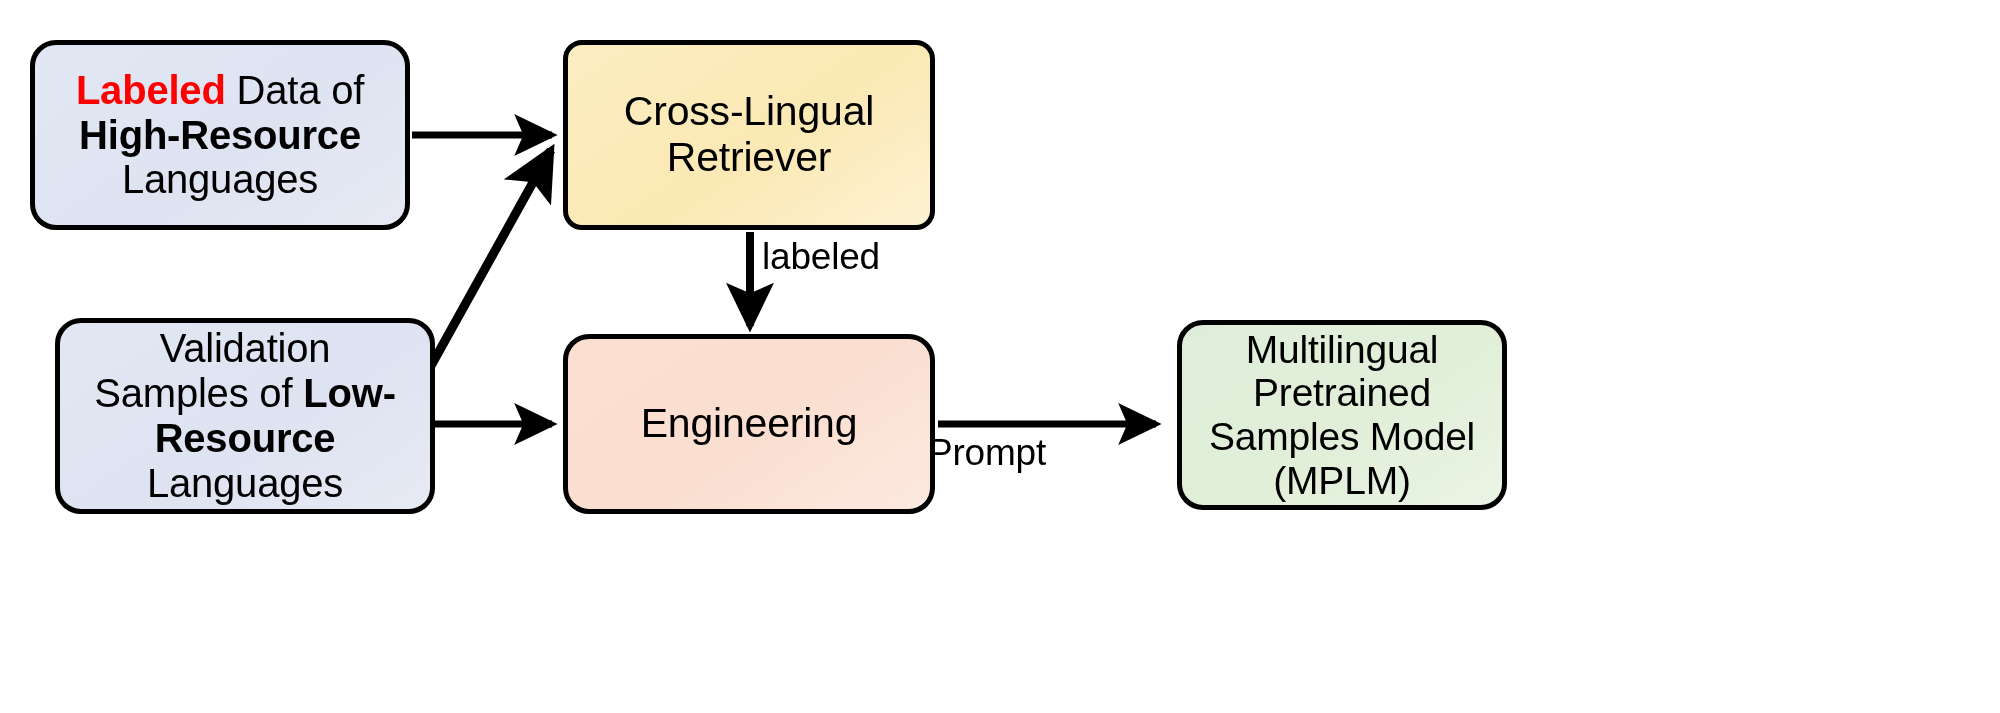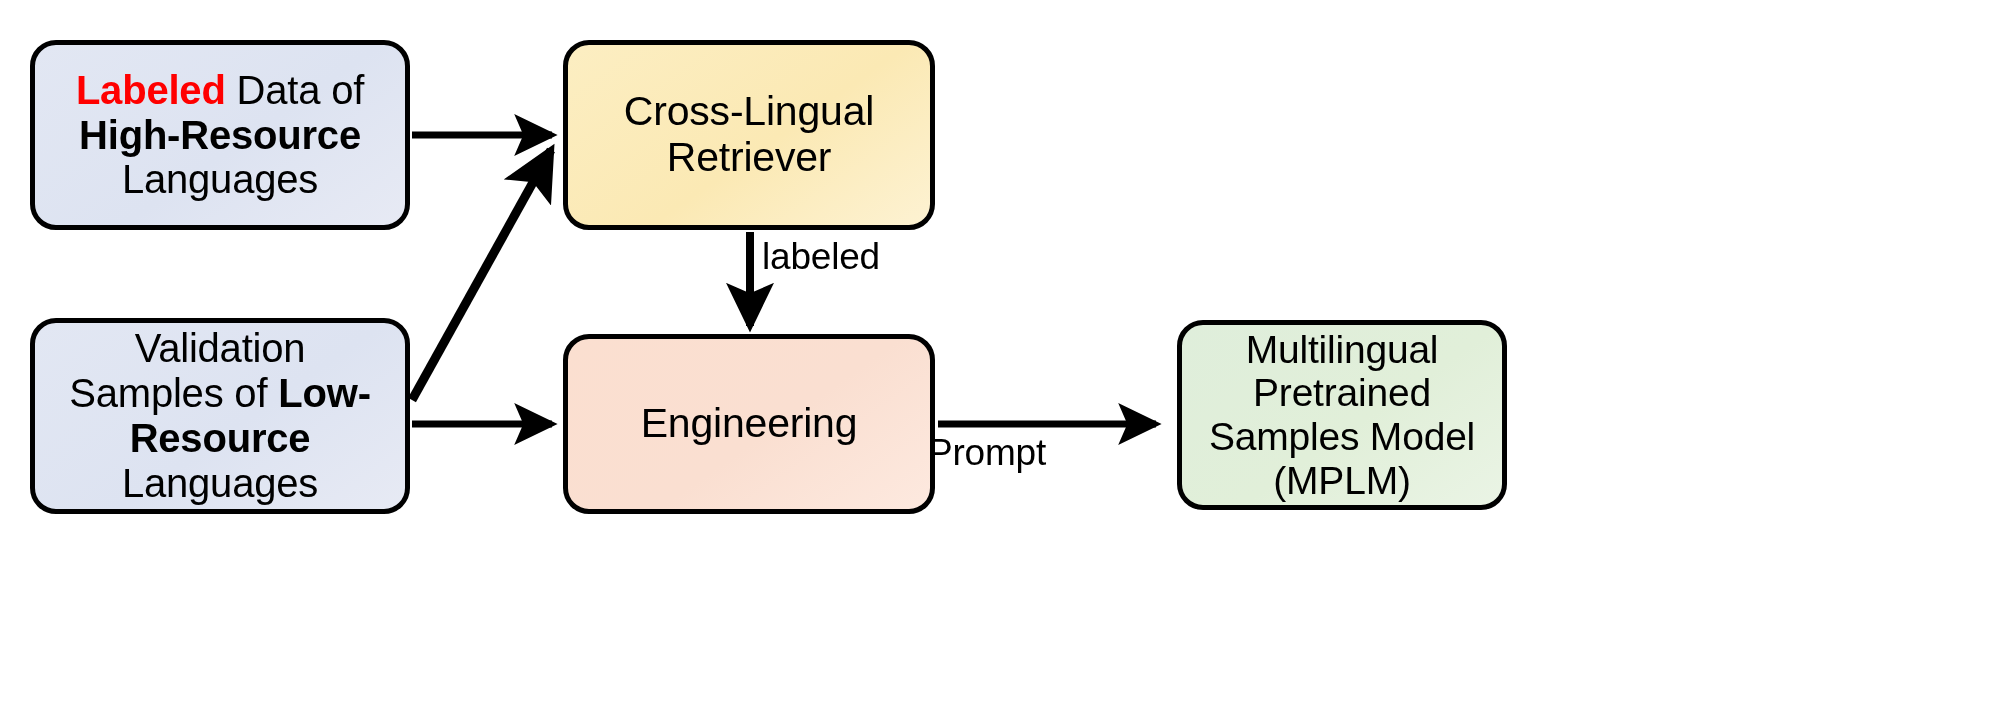--- a/index.html
+++ b/index.html
@@ -105,30 +105,30 @@
   </svg>
 
   <div class="node" id="node-high-resource" style="background-color: rgb(221, 227, 241);">
     <div class="lines">
       <span class="ln"><span class="red" style="color: rgb(255, 0, 0);">Labeled</span><span> Data of</span></span>
       <span class="ln"><span class="bold">High-Resource</span></span>
       <span class="ln"><span>Languages</span></span>
     </div>
   </div>
 
-  <div class="node" id="node-low-resource" style="background-color: rgb(221, 227, 241);">
+  <div class="node" id="node-low-resource" style="background-color: rgb(221, 227, 241); margin-left: 25px;">
     <div class="lines">
       <span class="ln"><span>Validation</span></span>
       <span class="ln"><span>Samples of </span><span class="bold">Low-</span></span>
       <span class="ln"><span class="bold">Resource</span></span>
       <span class="ln"><span>Languages</span></span>
     </div>
   </div>
 
-  <div class="node" id="node-retriever" style="background-color: rgb(251, 233, 180);">
+  <div class="node" id="node-retriever" style="background-color: rgb(251, 233, 180); border-radius: 19px;">
     <div class="lines">
       <span class="ln">Cross-Lingual</span>
       <span class="ln">Retriever</span>
     </div>
   </div>
 
   <div class="node" id="node-prompting" style="background-color: rgb(250, 223, 209);">
     <div class="lines">
       <span class="ln">Engineering</span>
     </div>

